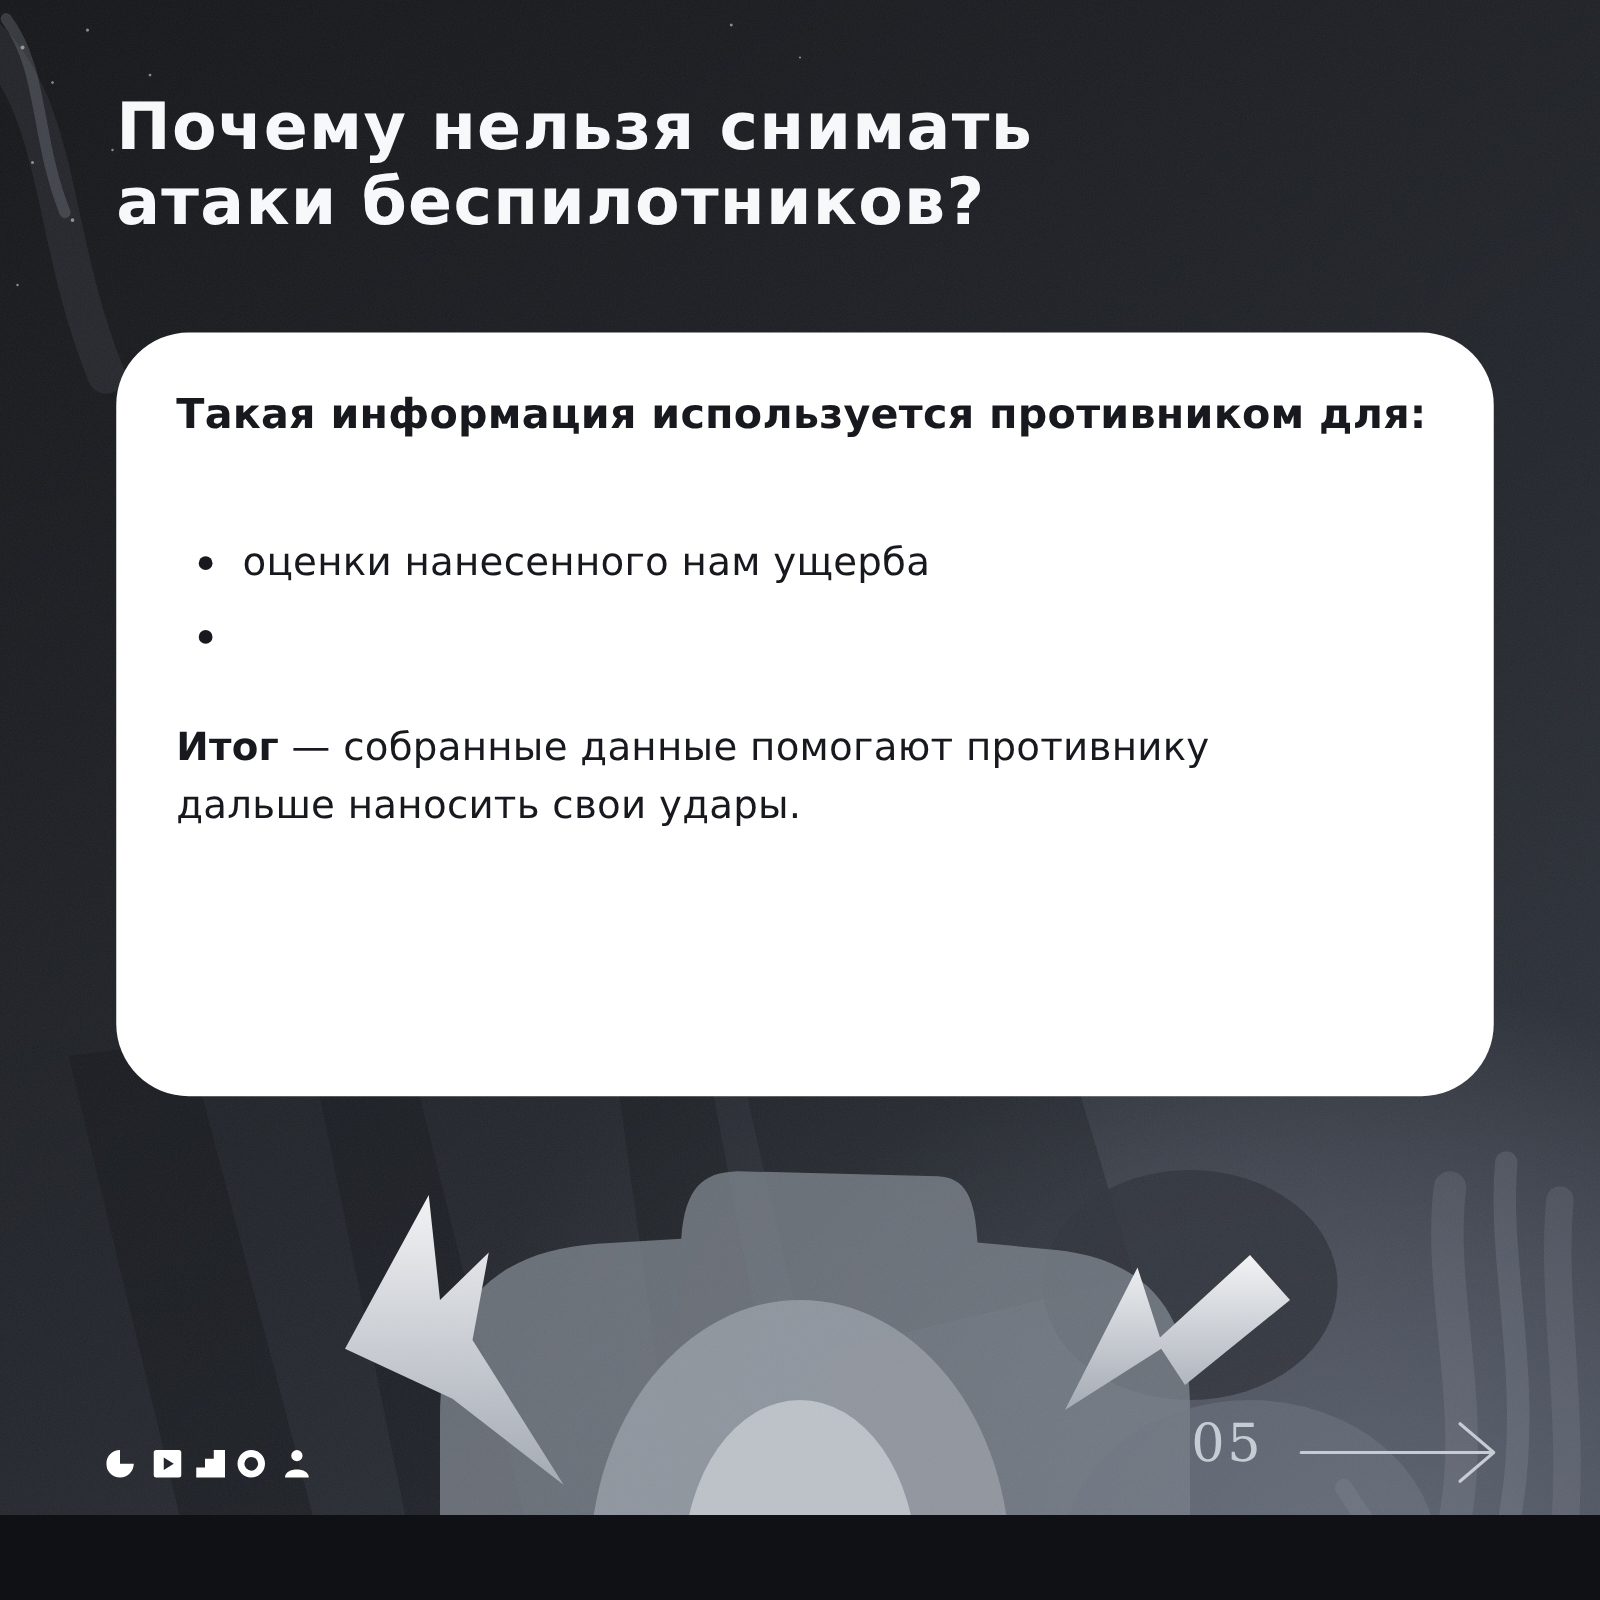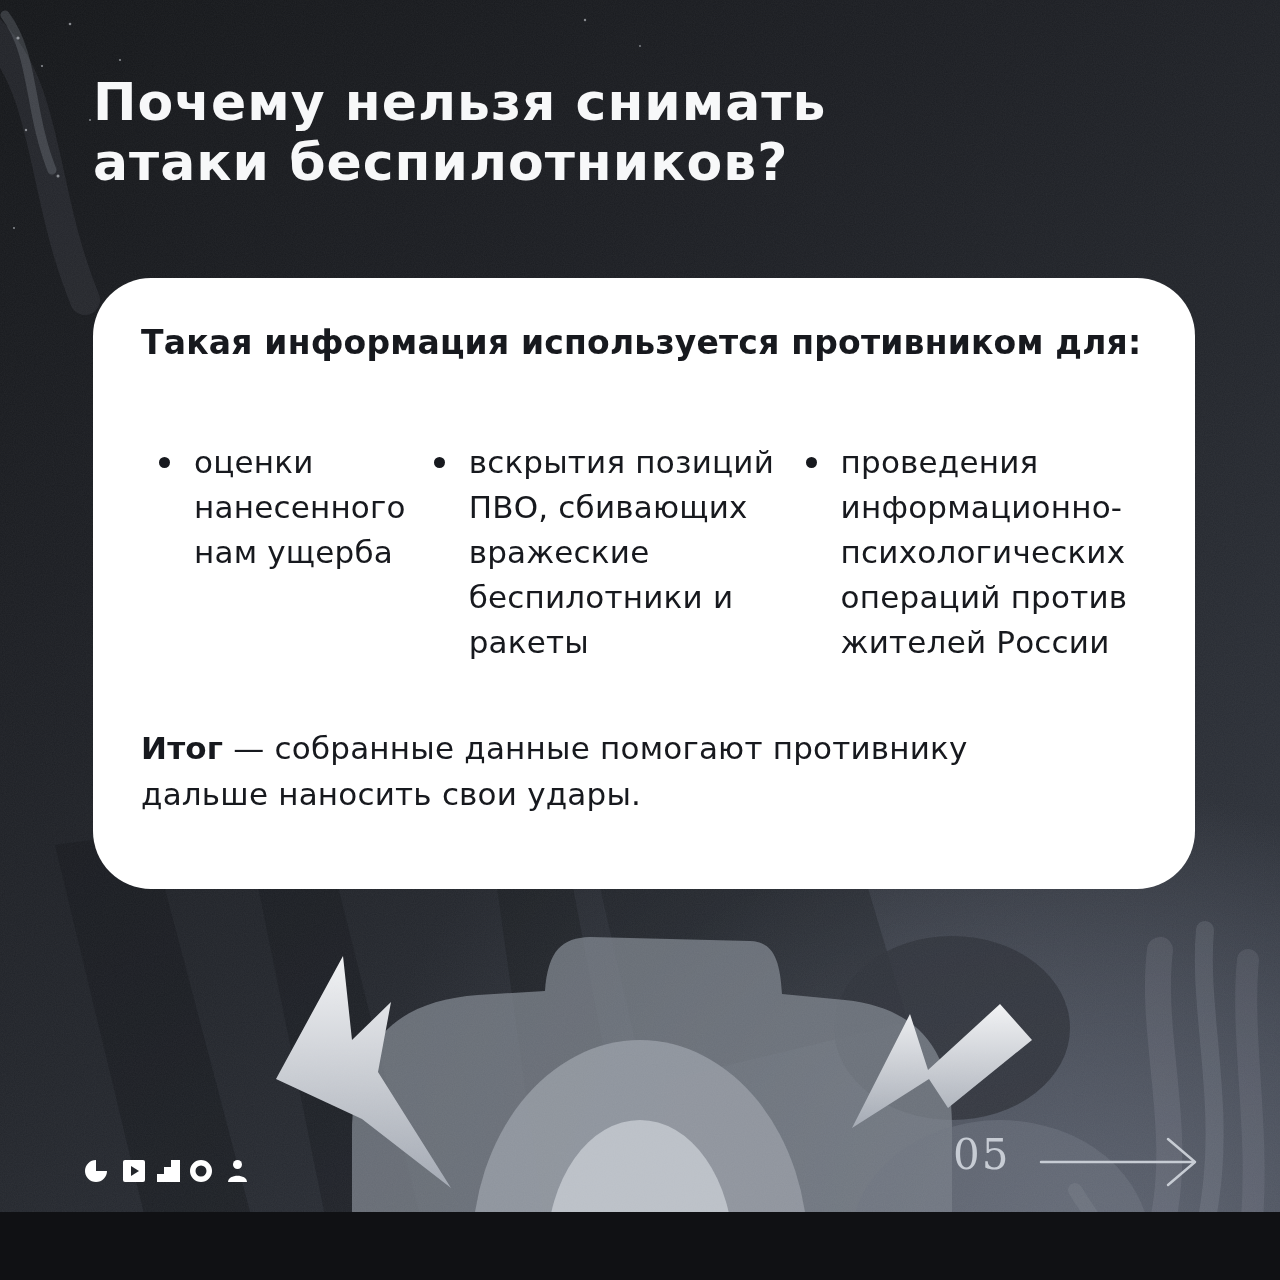--- a/index.html
+++ b/index.html
@@ -11,30 +11,30 @@
       radial-gradient(820px 620px at 70% 90%, rgba(74,79,90,.55), rgba(74,79,90,0) 62%),
       linear-gradient(148deg,#141619 0%, #1b1d22 30%, #22252b 55%, #2c3038 80%, #353a45 100%);
   }
   .decor{position:absolute;left:0;top:0;z-index:1;}
   .page-title{
     position:absolute;left:93px;top:72px;z-index:3;
     font-weight:700;font-size:52px;line-height:60px;letter-spacing:1px;
     color:#f7f8f9;white-space:pre-line;margin:0;
   }
   .card{
-    position:absolute;left:93px;top:278px;width:1102px;height:611px;z-index:3;
+    position:absolute;left:93px;top:266px;width:1102px;height:611px;z-index:3;
     background:#ffffff;border-radius:58px;box-sizing:border-box;
     padding:44px 50px 0 48px;color:#17191e;
   }
   .card-heading{
     margin:0;font-weight:700;font-size:33px;line-height:42px;letter-spacing:.2px;
   }
   .bullet-list{
     list-style:none;margin:76px 0 0;padding:0 0 0 18px;
-    display:flex;flex-direction:row;gap:28px;
+    display:flex;flex-direction:column;gap:14px;
   }
   .bullet-item{display:flex;gap:24px;}
   .bullet-dot{
     flex:0 0 auto;width:11px;height:11px;border-radius:50%;
     background:#17191e;margin-top:17px;
   }
   .bullet-text{
     font-size:31px;line-height:45px;white-space:pre-line;letter-spacing:.2px;
   }
   .summary{
@@ -122,27 +122,20 @@
   <section class="card">
     <h2 class="card-heading">Такая информация используется противником для:</h2>
 
     <ul class="bullet-list">
       <li class="bullet-item">
         <span class="bullet-dot"></span>
         <span class="bullet-text">оценки нанесенного нам ущерба</span>
       </li>
       <li class="bullet-item">
         <span class="bullet-dot"></span>
-        <span class="bullet-text">вскрытия позиций ПВО, сбивающих вражеские
-беспилотники и ракеты</span>
-      </li>
-      <li class="bullet-item">
-        <span class="bullet-dot"></span>
-        <span class="bullet-text">проведения информационно-психологических
-операций против жителей России</span>
       </li>
     </ul>
 
     <p class="summary"><span class="summary-label">Итог</span><span class="summary-text"> — собранные данные помогают противнику
 дальше наносить свои удары.</span></p>
   </section>
 
   <div class="logo">
     <svg width="176" height="80" viewBox="0 0 176 80">
       <g fill="#ffffff">

